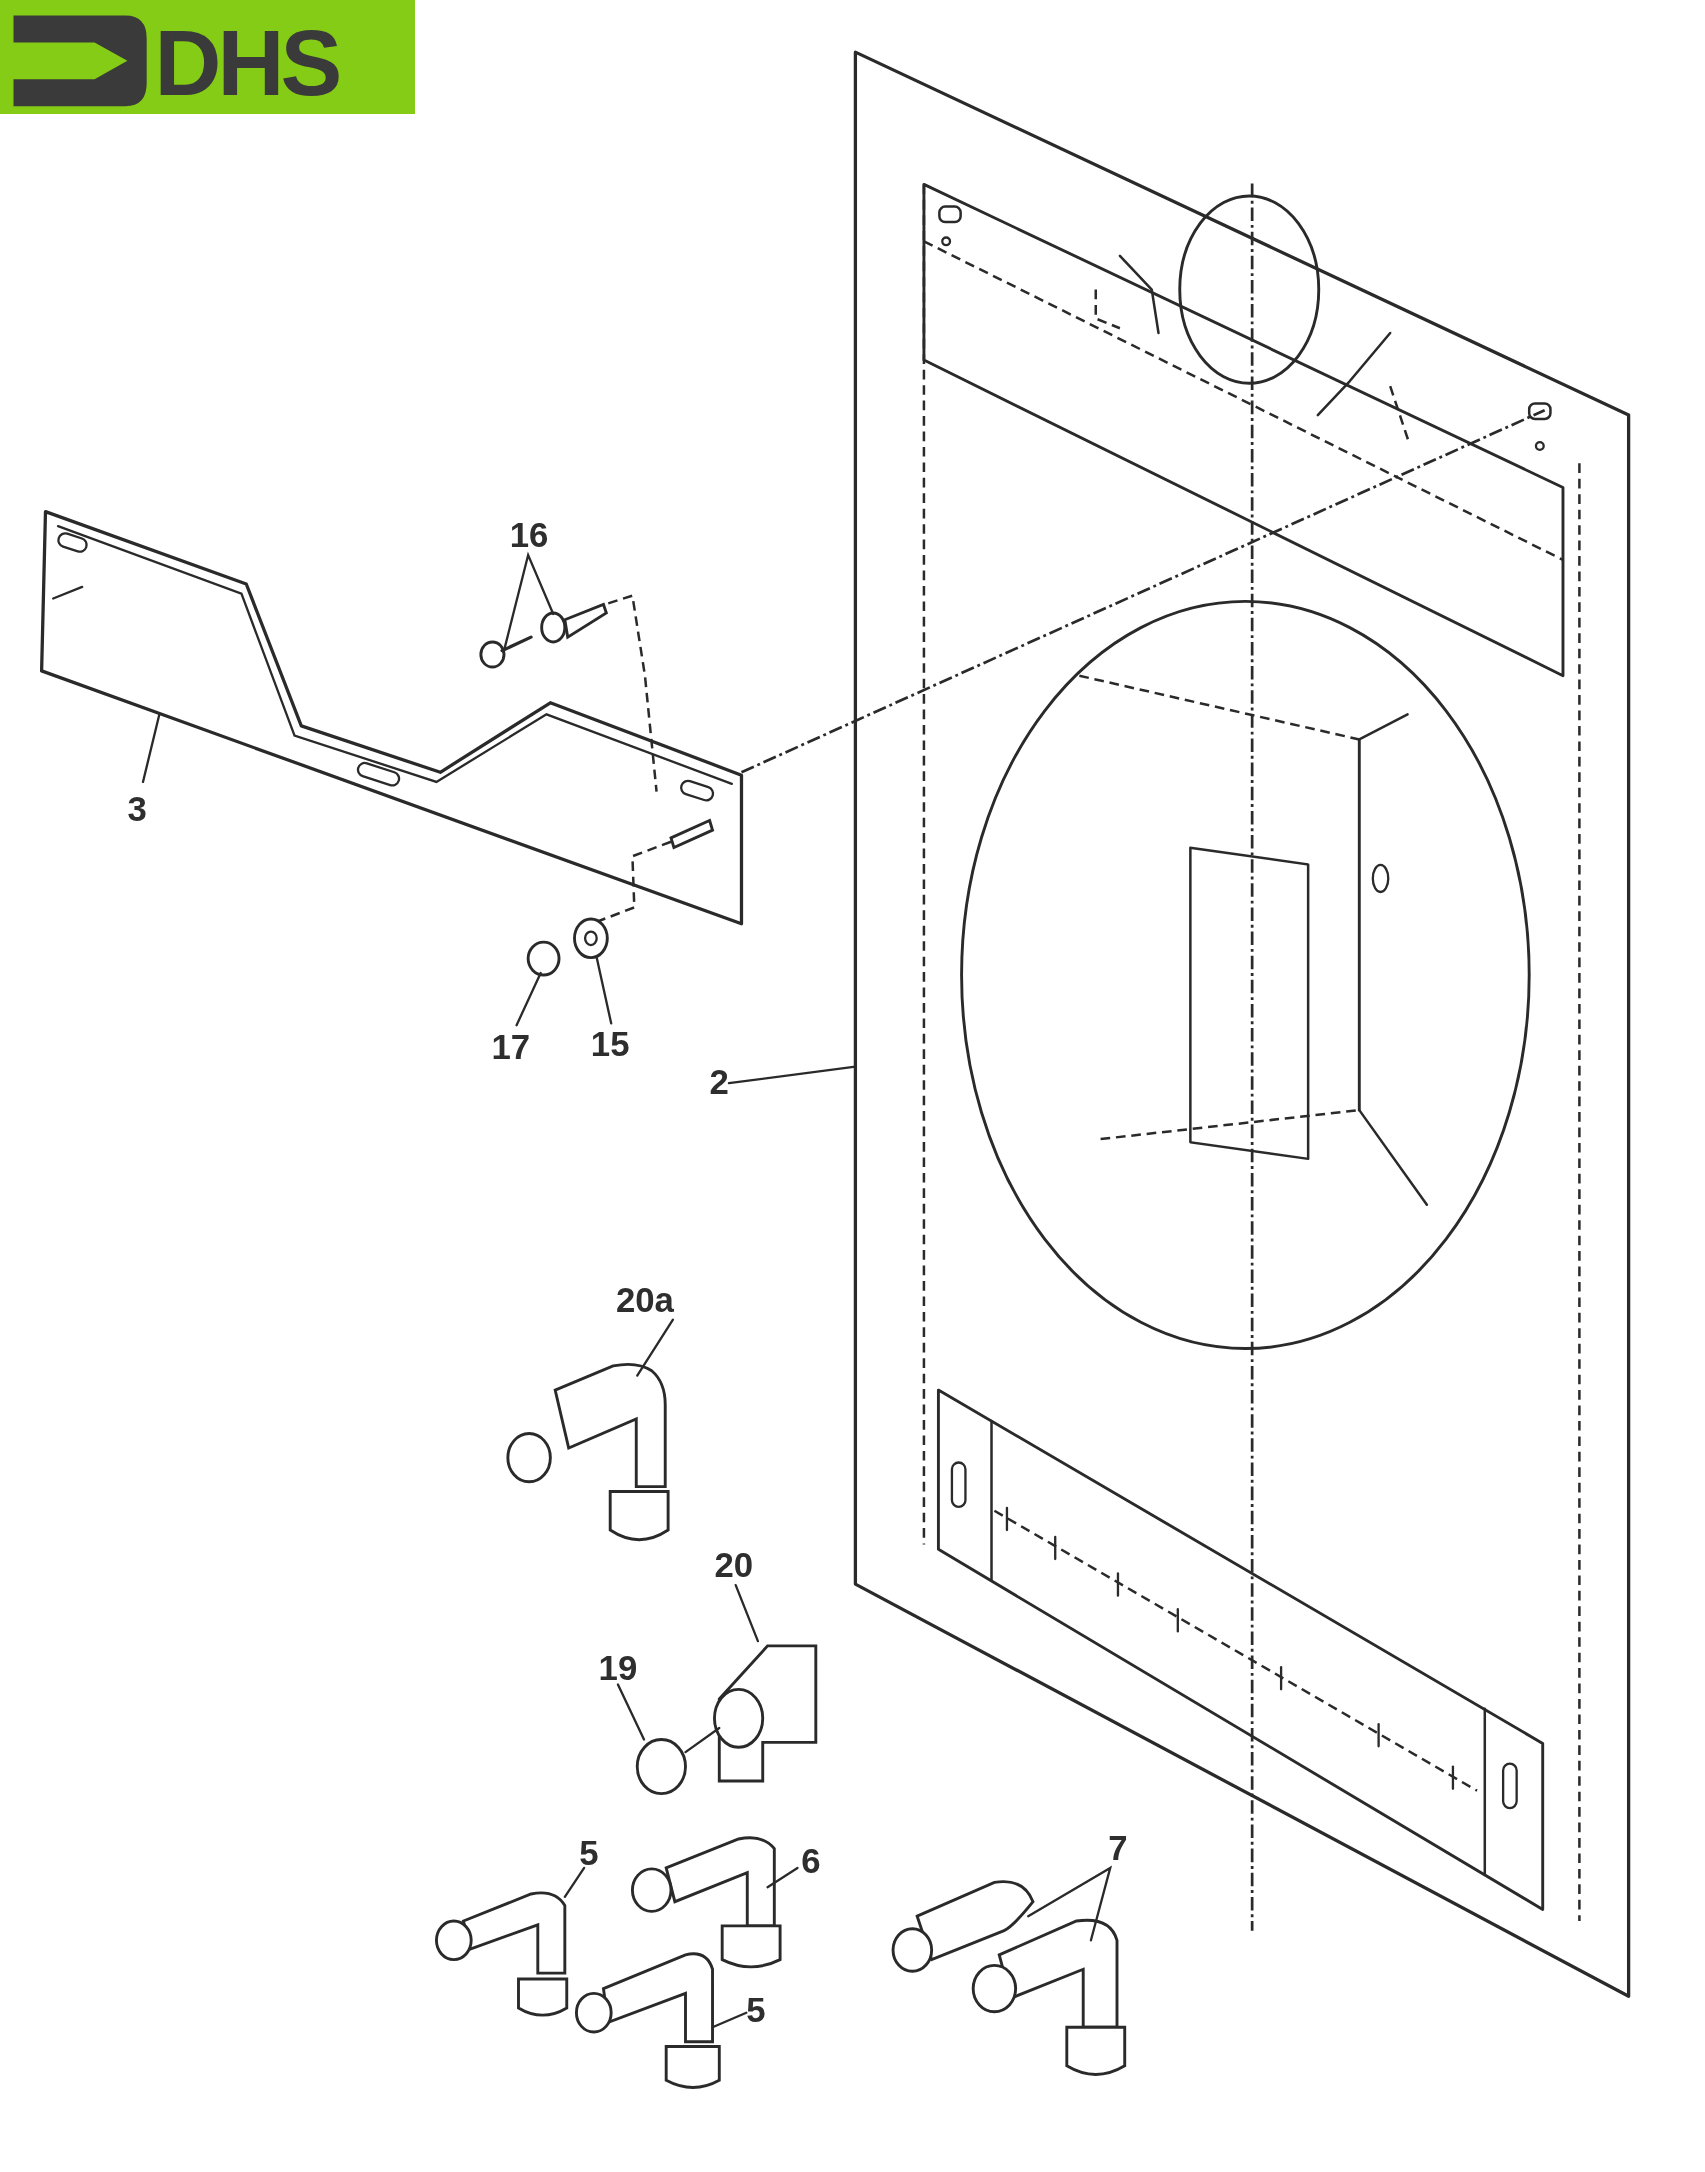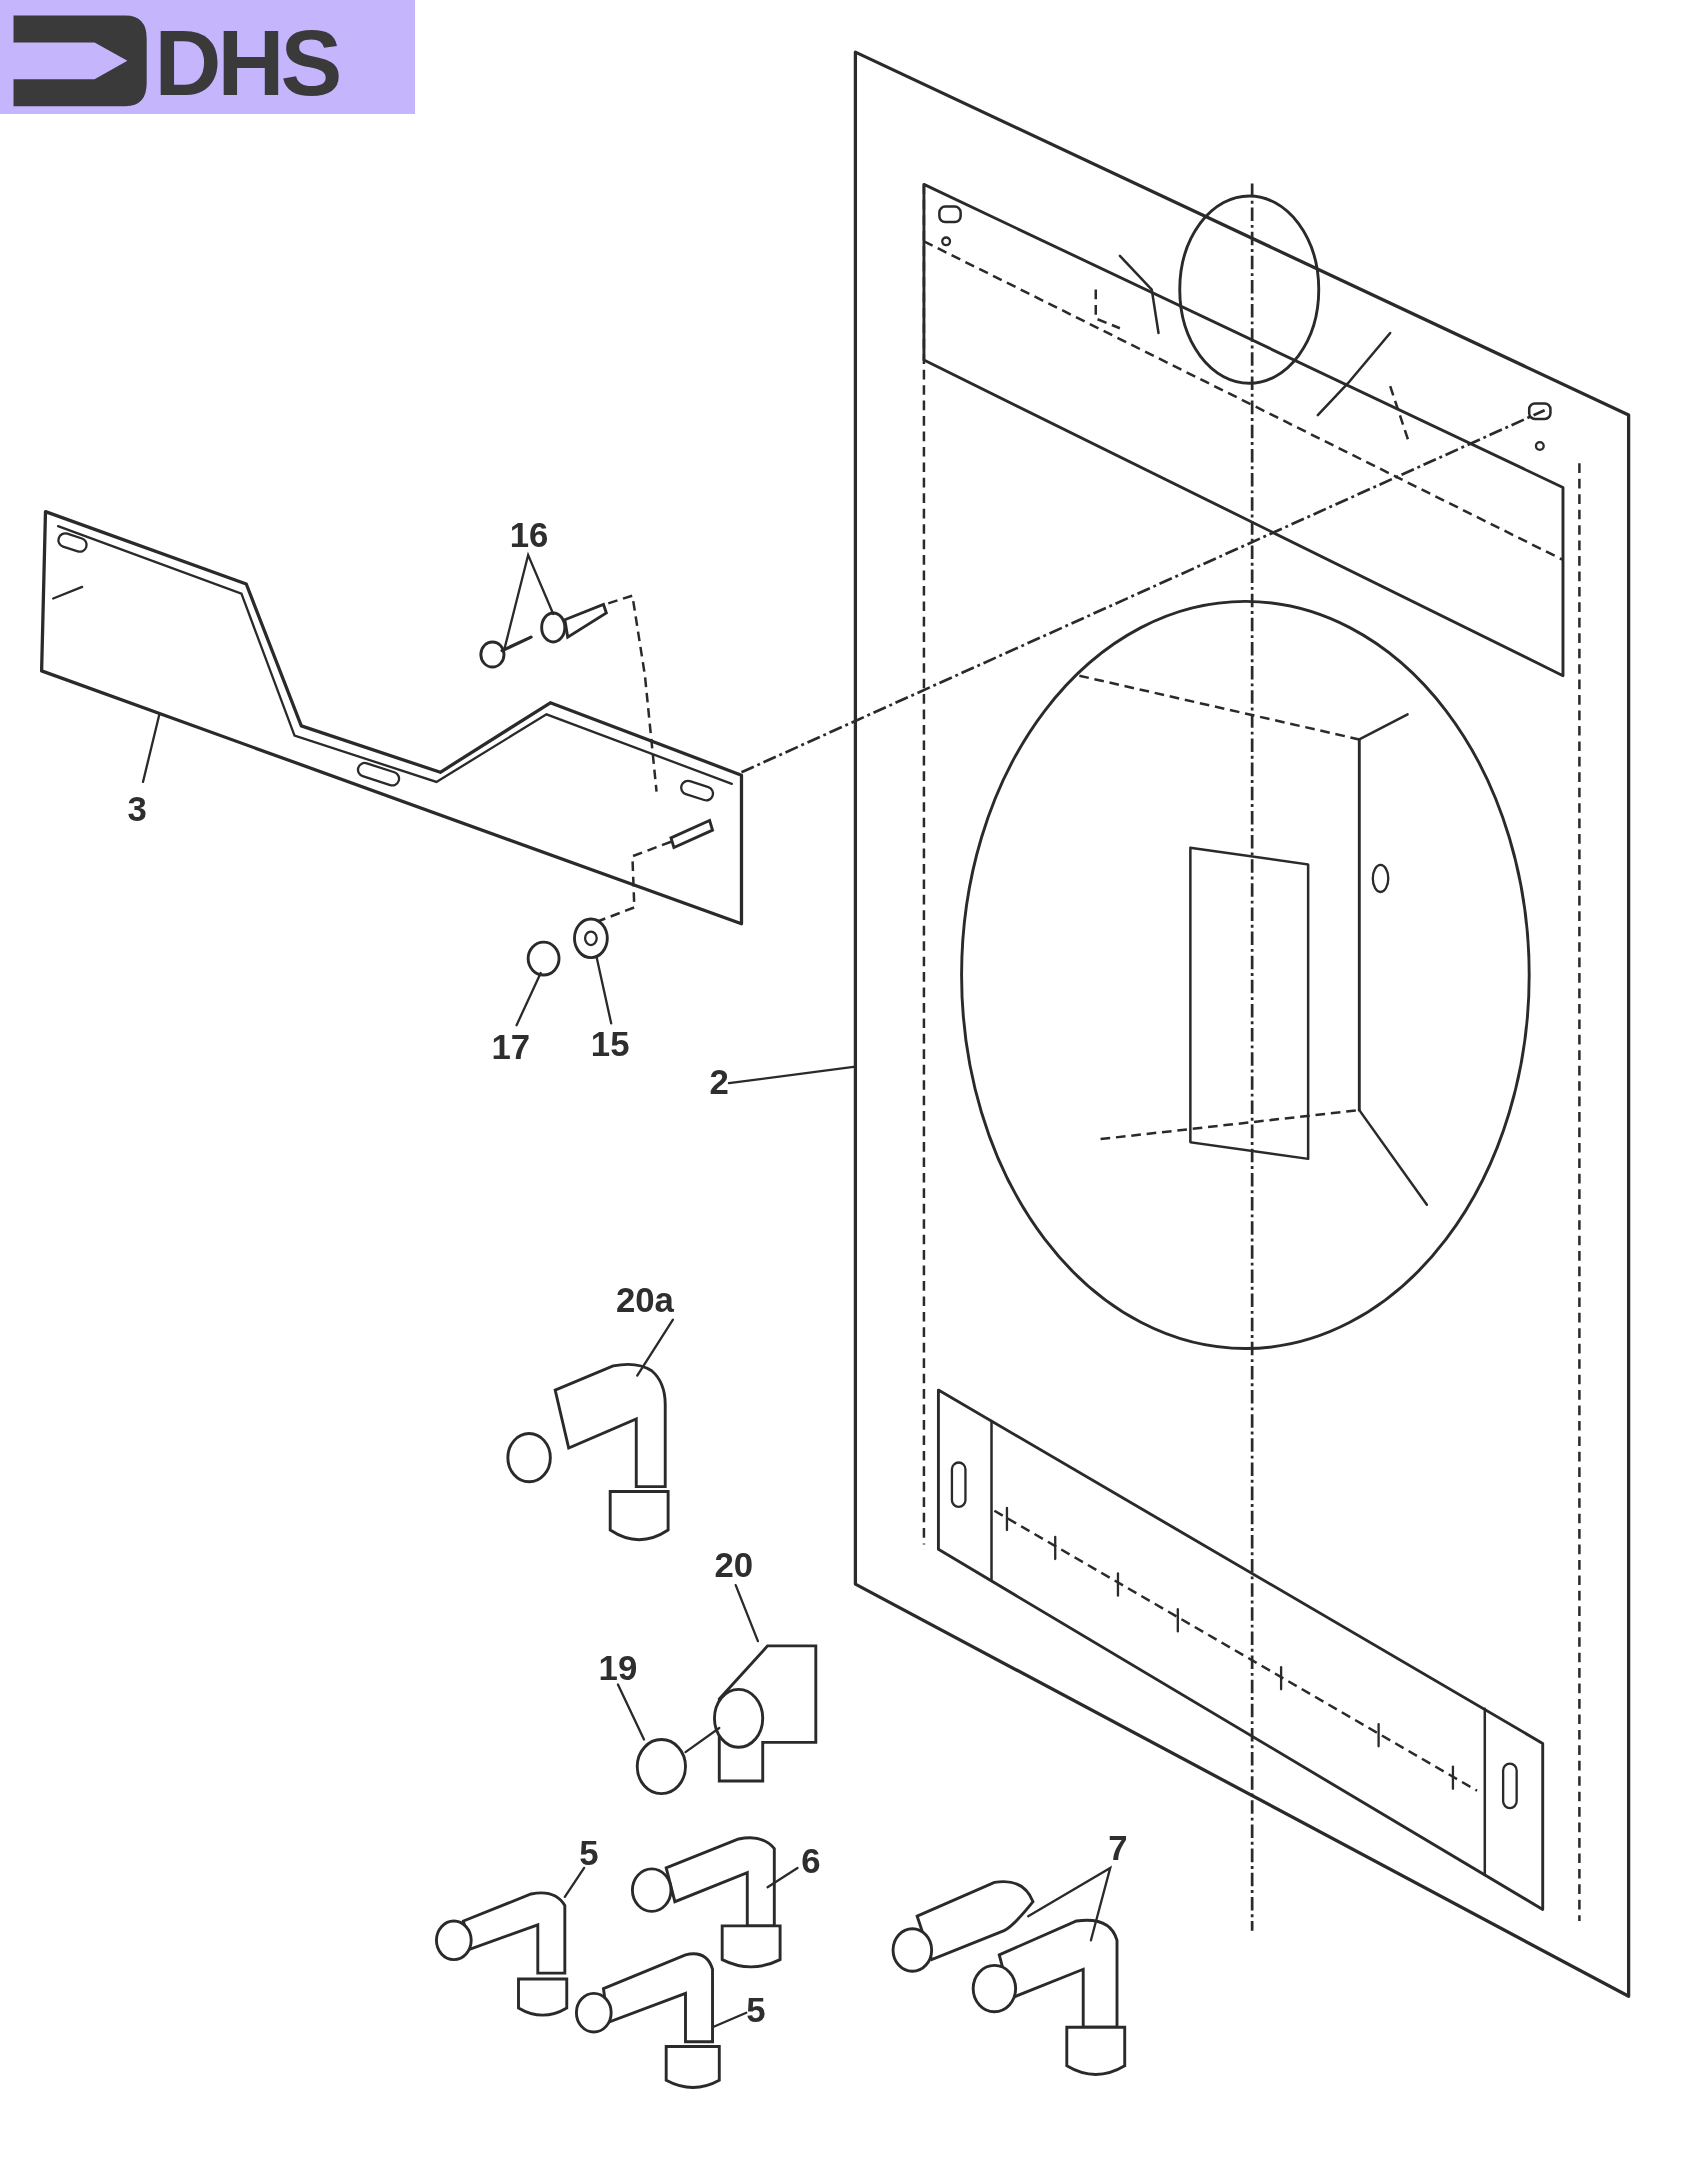--- a/index.html
+++ b/index.html
@@ -1,17 +1,17 @@
 <!DOCTYPE html>
 <html><head>
 <meta charset="utf-8">
 <style>
   html, body { margin:0; padding:0; background:#ffffff; }
   body { width:1705px; height:2172px; position:relative; overflow:hidden; font-family:"Liberation Sans", sans-serif; }
-  #logo { position:absolute; left:0; top:0; width:415px; height:114px; background:#c4b5fd; }
+  #logo { position:absolute; left:0; top:0; width:415px; height:114px; background:#84cc16; }
   #logo svg { display:block; }
   #diagram { position:absolute; left:0; top:0; }
   .ln { fill:none; stroke:#2a2a2a; stroke-width:3.4; stroke-linejoin:round; stroke-linecap:round; }
   .thin { fill:none; stroke:#2a2a2a; stroke-width:2.4; stroke-linecap:round; }
   .dash { fill:none; stroke:#2a2a2a; stroke-width:2.8; stroke-dasharray:14 4 3 4; }
   .dash2 { fill:none; stroke:#2a2a2a; stroke-width:2.6; stroke-dasharray:10 6; }
   .callout { font-family:"Liberation Sans", sans-serif; font-weight:bold; font-size:36px; fill:#2e2e2e; }
   .part { fill:#fff; stroke:#2a2a2a; stroke-width:3; }
   .logo-text { font-family:"Liberation Sans", sans-serif; font-weight:bold; font-size:96px; fill:#3a3a3a; letter-spacing:-4px; }
 </style>

